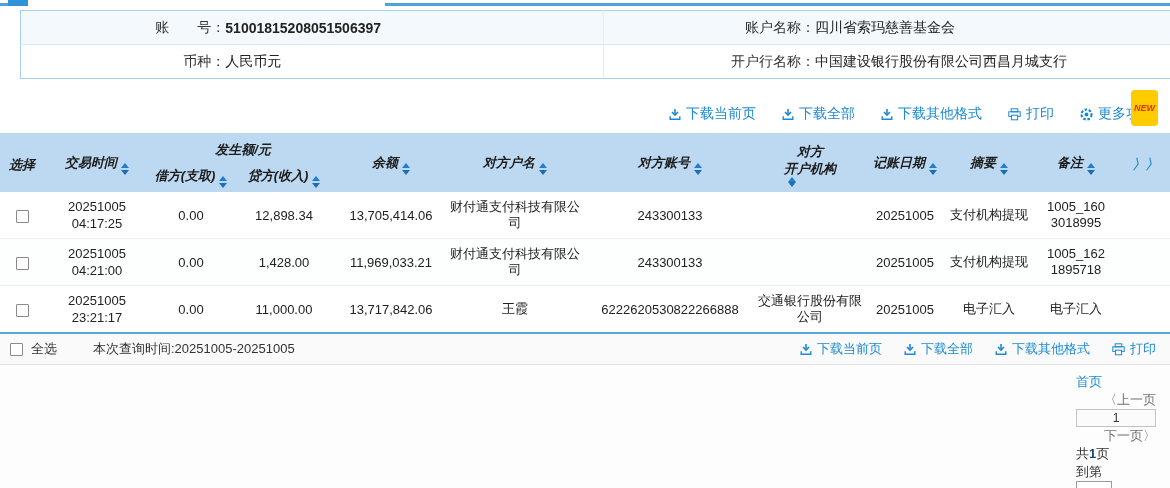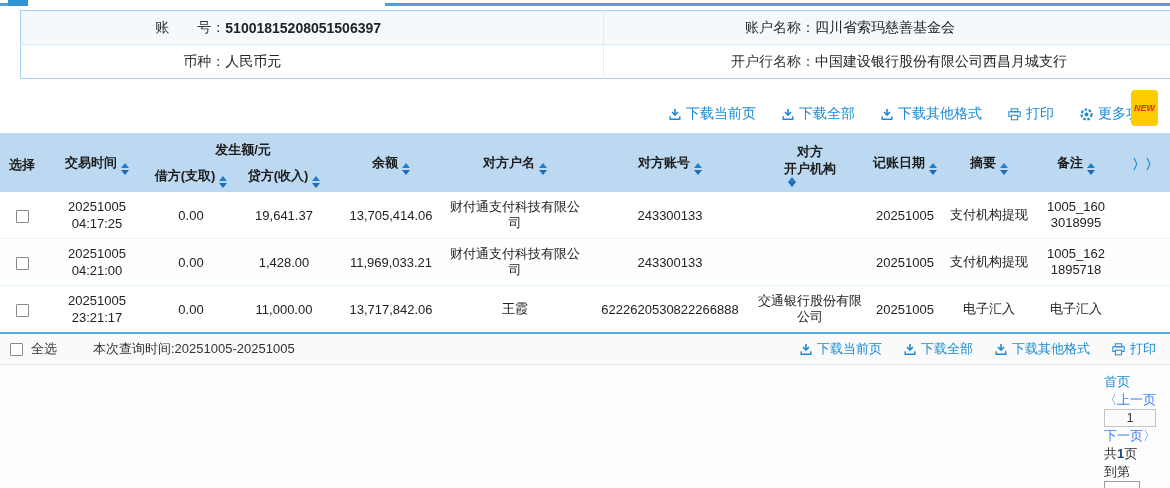--- a/index.html
+++ b/index.html
@@ -23,21 +23,21 @@
   td.iv-bold { font-weight:bold; font-family:"Liberation Sans","DejaVu Sans",sans-serif; }
   td.rsep { border-left:1px solid #e2eef7; }
 
   
   .toolbar { display:flex; justify-content:flex-end; align-items:center; gap:26px; padding:26px 16px 10px 0; position:relative; }
   .tool { display:inline-flex; align-items:center; gap:5px; color:#1b8ad2; font-size:14px; cursor:pointer; white-space:nowrap; position:relative; }
   .badge-new { position:absolute; top:-15px; right:-4px; background:#ffcc00; color:#e82c00; font-size:9px; font-weight:bold; font-style:italic; padding:12px 3px; line-height:12px; border-radius:4px; }
 
   
   table.grid { width:1170px; border-collapse:collapse; table-layout:fixed; }
-  table.grid thead th { background:#bdd9f1; color:#1c1c1c; font-size:13px; font-weight:bold; padding:4px 2px; text-align:center; vertical-align:middle; }
+  table.grid thead th { background:#bdd9f1; color:#1c1c1c; font-size:13px; font-weight:bold; padding:4px 2px; text-align:center; vertical-align:middle;font-style:italic; }
   table.grid thead tr.h1 th { padding-top:8px; }
   table.grid tbody td { font-size:13px; color:#222; text-align:center; vertical-align:middle; border-bottom:1px solid #e9f2f9; padding:6px 2px; background:#fff; }
   table.grid tbody tr.r2 td { background:#fdfefe; }
   table.grid { border-bottom:2px solid #57a9dd; }
   td.num, th.num { text-align:right; padding-right:10px; }
   .twolines span { display:block; line-height:17px; }
   .wrapcell { word-break:break-all; line-height:16px; }
   .cb { width:13px; height:13px; border:1px solid #8a8a8a; background:#fff; display:inline-block; vertical-align:middle; border-radius:1px; }
 
   .sort { display:inline-flex; flex-direction:column; gap:2px; margin-left:4px; vertical-align:-1px; }
@@ -50,21 +50,21 @@
   .foot-a { display:flex; align-items:center; background:#fafafa; padding:6px 14px 6px 10px; border-bottom:1px solid #e3e3e3; }
   .foot-a .fa-left { display:flex; align-items:center; gap:8px; font-size:13px; color:#333; }
   .foot-a .query { margin-left:28px; }
   .foot-a .fa-right { margin-left:auto; display:flex; gap:22px; }
   .foot-a .tool { font-size:13px; }
 
   .foot-b { display:flex; align-items:center; background:#fdfdfd; padding:8px 14px 8px 10px; border-bottom:1px solid #e0e0e0; font-size:13px; color:#333; }
   .totals span { margin-right:14px; }
   .fb-right { margin-left:auto; display:flex; white-space:nowrap;flex-direction:column; }
   .pg-link { color:#1b8ad2; cursor:pointer; }
-  .pg-gray { color:#3b82f6; cursor:pointer; }
+  .pg-gray { color:#737373; cursor:pointer;margin-left:28px; }
   .pg-box { display:inline-block; min-width:18px; height:18px; line-height:16px; text-align:center; border:1px solid #c3c3c3; background:#fbfbfb; font-size:12px; color:#333; }
   .pg-input { width:36px; height:17px; border:1px solid #9b9b9b; background:#fff; }
   .pg-total b { color:#14477d; }
 
   .bottom-strip { height:16px; background:#ebebeb; border-top:1px solid #dcdcdc; }
   svg { display:block; }
 </style>
 </head>
 <body>
 
@@ -209,21 +209,21 @@
       </tr>
     </thead>
     <tbody>
       <tr class="r1">
         <td><span class="cb"></span></td>
         <td class="twolines">
             <span>20251005</span>
             <span>04:17:25</span>
           </td>
         <td class="num">0.00</td>
-        <td class="num">19,641.37</td>
+        <td class="num">12,898.34</td>
         <td class="num">13,705,414.06</td>
         <td class="wrapcell">财付通支付科技有限公司</td>
         <td>243300133</td>
         <td class="wrapcell"></td>
         <td>20251005</td>
         <td class="wrapcell">支付机构提现</td>
         <td class="wrapcell" style="padding-left:14px;padding-right:14px">1005_1603018995</td>
         <td></td>
       </tr>
       <tr class="r2">

